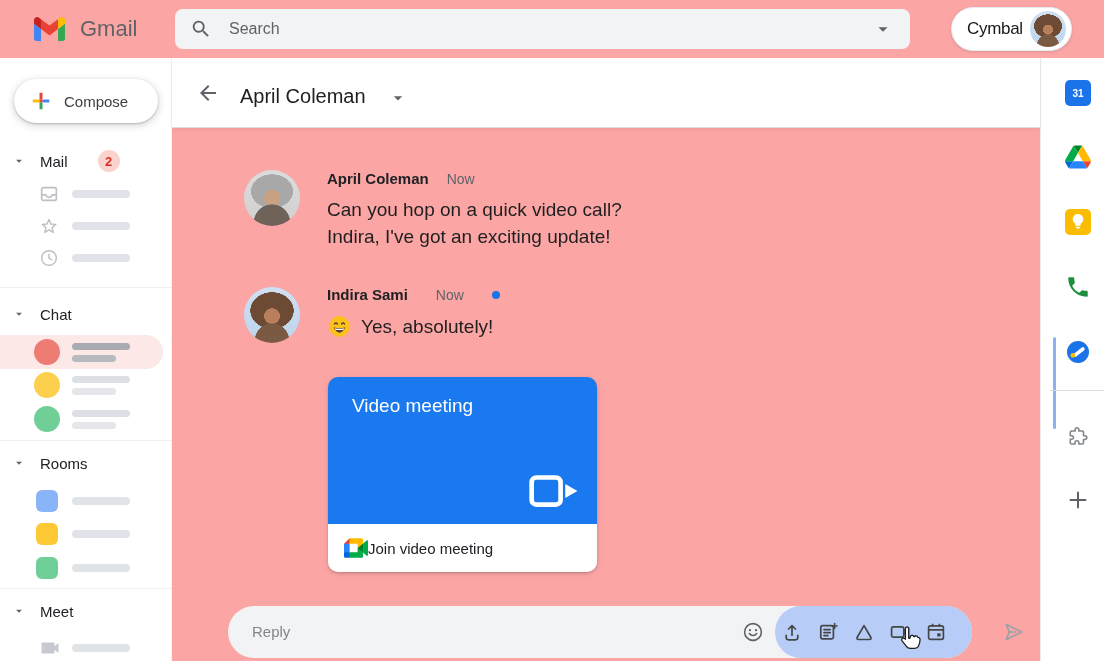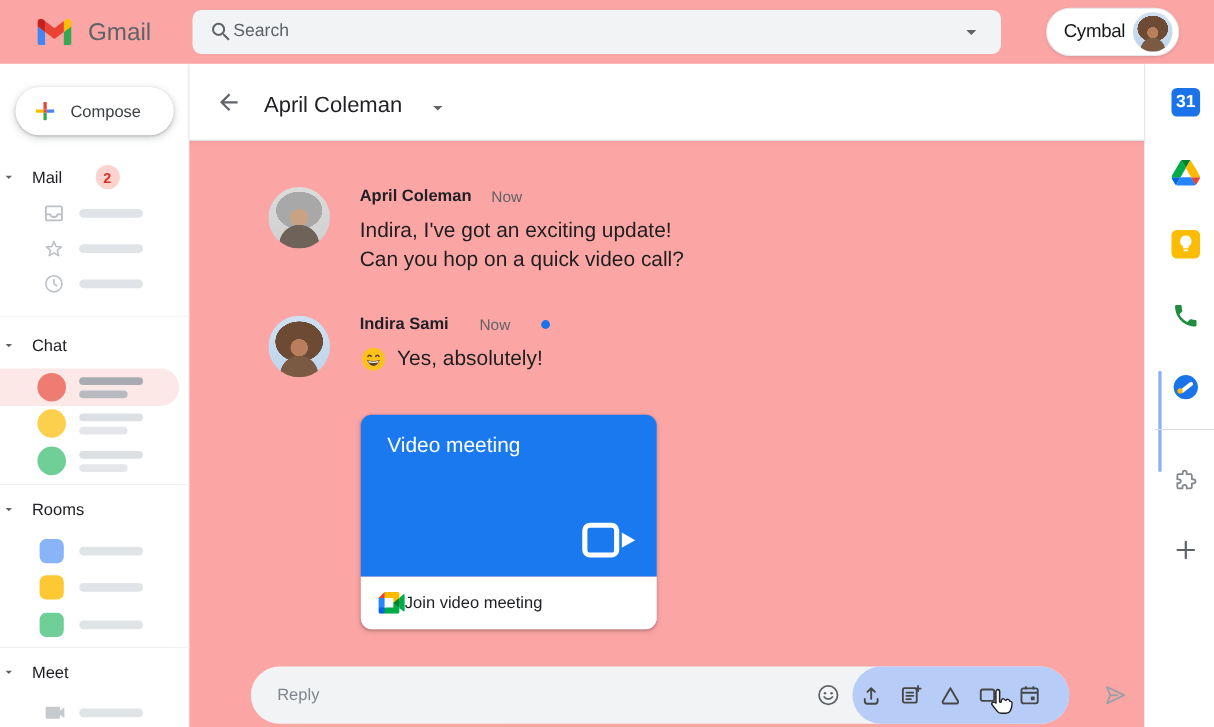--- a/index.html
+++ b/index.html
@@ -5,21 +5,21 @@
   *{margin:0;padding:0;box-sizing:border-box}
   body{background:#ffffff;font-family:"Liberation Sans","DejaVu Sans",sans-serif}
   .screen{position:relative;width:1104px;height:661px;background:#fca5a5;overflow:hidden;color:#202124}
   .abs{position:absolute}
   svg{display:block}
 
   
   .brand{left:34px;top:16px;display:flex;align-items:center;gap:15px}
   .gmail-word{font-size:22px;color:#5f6368}
   .searchbar{left:175px;top:9px;width:735px;height:40px;background:#f1f3f4;border-radius:8px;display:flex;align-items:center}
-  .search-ph{flex:1;font-size:16px;color:#5f6368}
+  .search-ph{flex:1;margin-left:17px;font-size:16px;color:#5f6368}
   .account{left:951px;top:7px;width:121px;height:44px;background:#fff;border:1px solid #e8eaed;border-radius:24px;box-shadow:0 1px 3px rgba(60,64,67,.18);display:flex;align-items:center}
   .account-name{margin-left:15px;font-size:17px;font-weight:400;color:#17181a;letter-spacing:-.3px}
 
   
   .avatar{border-radius:50%;overflow:hidden}
   .av-april{background:
     radial-gradient(circle at 50% 94%, #6e6259 0 30%, transparent 31%),
     radial-gradient(circle at 50% 50%, #c9a183 0 20%, transparent 21%),
     radial-gradient(ellipse 62% 50% at 50% 38%, #a8a8a8 0 60%, transparent 61%),
     linear-gradient(#dcdcdc,#cfcfcf)}
@@ -29,21 +29,21 @@
     radial-gradient(ellipse 64% 54% at 50% 42%, #6d4a33 0 60%, transparent 61%),
     linear-gradient(#cfe0f2,#bdd5ec)}
   .sm{width:36px;height:36px;margin-left:7px}
   .lg{width:56px;height:56px}
 
   
   .leftbar{left:0;top:58px;width:172px;height:603px;background:#fff;border-right:1px solid #f1f3f4}
   .compose{left:14px;top:79px;width:144px;height:44px;background:#fff;border:none;border-radius:24px;
     box-shadow:0 1px 2px rgba(60,64,67,.3),0 2px 6px 2px rgba(60,64,67,.15);
     display:flex;align-items:center;gap:12px;padding-left:16px;font-size:15px;font-weight:500;color:#3c4043;cursor:pointer;font-family:inherit}
-  .sec-head{height:22px;display:flex;align-items:center;padding-left:1px;gap:14px;width:172px}
+  .sec-head{height:22px;display:flex;align-items:center;padding-left:12px;gap:14px;width:172px}
   .sec-label{font-size:15px;font-weight:500;color:#202124}
   .badge{margin-left:16px;width:22px;height:22px;border-radius:50%;background:#fad2ce;color:#d93025;font-size:13px;font-weight:bold;display:flex;align-items:center;justify-content:center}
   .srow{height:24px;display:flex;align-items:center;gap:12px;padding-left:38px;width:172px}
   .bar{height:8px;border-radius:4px;background:#e0e3e7}
   .w58{width:58px}
   .sdiv{width:172px;height:1px;background:#eef0f2}
   .crow{height:34px;display:flex;align-items:center;gap:12px;padding-left:34px;width:172px}
   .crow.active{background:#fce8e6;border-radius:0 18px 18px 0;width:163px}
   .cdot{width:26px;height:26px;border-radius:50%;flex:none}
   .bars{display:flex;flex-direction:column;gap:5px}
@@ -72,21 +72,21 @@
   .vfoot-label{font-size:15px;color:#202124}
 
   
   .replybar{left:228px;top:606px;width:744px;height:52px;background:#f1f3f4;border-radius:26px}
   .reply-ph{position:absolute;left:24px;top:0;line-height:52px;font-size:15px;color:#80868b}
   .hlpill{left:775px;top:606px;width:197px;height:52px;background:#b7cdf8;border-radius:26px;z-index:1}
   .tool{z-index:2;cursor:pointer}
 
   
   .rightbar{left:1040px;top:58px;width:64px;height:603px;background:#fff;border-left:1px solid #e8eaed}
-  .cal-icon{width:26px;height:26px;background:#1a73e8;border-radius:5px;display:flex;align-items:center;justify-content:center;color:#fff;font-size:16px;font-weight:bold}
+  .cal-icon{width:26px;height:26px;background:#1a73e8;border-radius:5px;display:flex;align-items:center;justify-content:center;color:#fff;font-size:10px;font-weight:bold}
   .keep-icon{width:26px;height:26px;background:#fbbc04;border-radius:5px;display:flex;align-items:center;justify-content:center}
   .rail-div{left:1050px;top:390px;width:54px;height:1px;background:#dadce0}
   .scroll-hint{left:1053px;top:337px;width:3px;height:92px;background:#8ab1f2;border-radius:2px}
 </style>
 </head>
 <body>
 
 <div class="screen">
 
   <div class="abs brand">
@@ -228,22 +228,22 @@
       <path fill="#5f6368" d="M7 10l5 5 5-5z"></path>
     </svg>
   </div>
 
   <div class="abs avatar av-april lg" style="left:244px;top:170px"></div>
   <div class="abs" style="left:327px;top:170px;display:flex;align-items:center;gap:18px">
     <span class="msg-name">April Coleman</span>
     <span class="msg-time">Now</span>
   </div>
   <div class="abs msg-text" style="left:327px;top:196px">
+    <div>Can you hop on a quick video call?</div>
     <div>Indira, I've got an exciting update!</div>
-    <div>Can you hop on a quick video call?</div>
   </div>
 
   <div class="abs avatar av-indira lg" style="left:244px;top:287px"></div>
   <div class="abs" style="left:327px;top:286px;display:flex;align-items:center;gap:28px">
     <span class="msg-name">Indira Sami</span>
     <span class="msg-time">Now</span>
     <span class="unread-dot"></span>
   </div>
   <div class="abs" style="left:327px;top:313px;display:flex;align-items:center;gap:9px">
     <svg viewBox="0 0 24 24" width="25" height="25">

